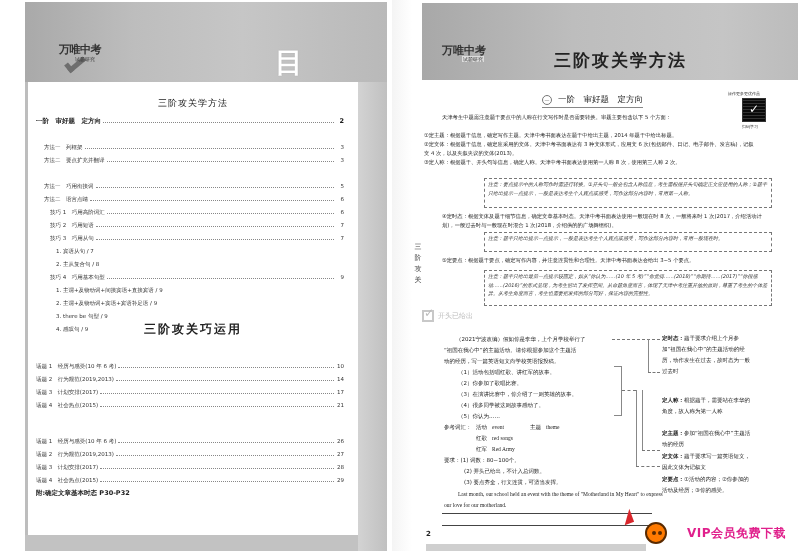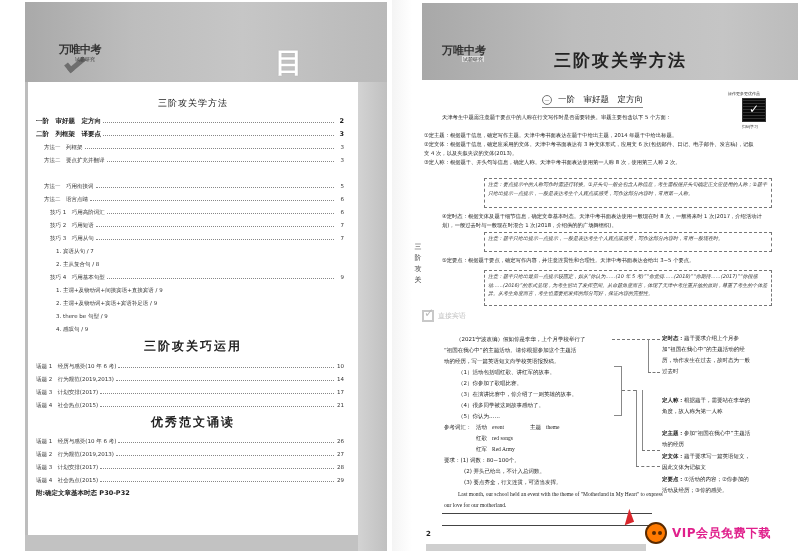--- a/index.html
+++ b/index.html
@@ -65,21 +65,21 @@
   .bracket { position: absolute; border: 1px solid #888; border-left: none; }
   .conn { position: absolute; border-top: 1px dashed #777; }
   .vline { position: absolute; border-left: 1px solid #888; }
 
   .ann { position: absolute; font-size: 5.5px; line-height: 11px; color: #222; width: 90px; }
   .ann b { font-weight: bold; }
   .rule { position: absolute; height: 1px; background: #444; }
   .page-num { position: absolute; left: 14px; top: 530px; font-size: 7px; font-weight: bold; color: #222; }
   .r-bottom { position: absolute; left: 14px; top: 544px; width: 220px; height: 7px; background: #cfcfcf; }
 
-  .vip { position: absolute; left: 645px; top: 518px; height: 30px; display: flex; align-items: center; gap: 2px; }
+  .vip { position: absolute; left: 645px; top: 518px; height: 30px; display: flex; align-items: center; gap: 17px; }
   .vip .mascot { width: 22px; height: 22px; border-radius: 50%; background: #ff7a00; border: 2px solid #5a2a00; position: relative; }
   .vip .mascot::before, .vip .mascot::after { content: ""; position: absolute; top: 7px; width: 4px; height: 4px; background: #5a2a00; border-radius: 50%; }
   .vip .mascot::before { left: 5px; } .vip .mascot::after { left: 11px; }
   .vip .text { font-size: 12px; color: #e0208c; font-weight: bold; letter-spacing: 0.5px; background: rgba(255,255,255,0.85); padding: 1px 3px; border-radius: 3px; }
   .red-flag { position: absolute; left: 622px; top: 510px; width: 0; height: 0; border-left: 10px solid transparent; border-bottom: 14px solid #d8262b; transform: rotate(-20deg); }
 </style>
 </head>
 <body>
 
 <div class="left-page">
@@ -97,25 +97,20 @@
 
   <div class="l-content">
 
     <div class="sec-head" style="top:15px;">三阶攻关学方法</div>
 
     <div class="toc-row lv0" style="left:8px;top:35px;width:308px;">
         <span class="t">一阶　审好题　定方向</span>
         <span class="dots"></span>
         <span class="p">2</span>
       </div>
-    <div class="toc-row lv0" style="left:8px;top:48px;width:308px;">
-        <span class="t">二阶　列框架　译要点</span>
-        <span class="dots"></span>
-        <span class="p">3</span>
-      </div>
     <div class="toc-row" style="left:16px;top:62px;width:300px;">
         <span class="t">方法一　列框架</span>
         <span class="dots"></span>
         <span class="p">3</span>
       </div>
     <div class="toc-row" style="left:16px;top:75px;width:300px;">
         <span class="t">方法二　要点扩充并翻译</span>
         <span class="dots"></span>
         <span class="p">3</span>
       </div>
@@ -149,21 +144,21 @@
     <div class="toc-row" style="left:22px;top:192px;width:294px;">
         <span class="t">技巧 4　巧用基本句型</span>
         <span class="dots"></span>
         <span class="p">9</span>
       </div>
     <div class="toc-sub" style="left:28px;top:205px;">1. 主谓+及物动词+间接宾语+直接宾语 / 9</div>
     <div class="toc-sub" style="left:28px;top:218px;">2. 主谓+及物动词+宾语+宾语补足语 / 9</div>
     <div class="toc-sub" style="left:28px;top:231px;">3. there be 句型 / 9</div>
     <div class="toc-sub" style="left:28px;top:244px;">4. 感叹句 / 9</div>
 
-    <div class="sec-head big" style="top:256px;">三阶攻关巧运用</div>
+    <div class="sec-head big" style="top:239px;">三阶攻关巧运用</div>
     <div class="toc-row" style="left:8px;top:281px;width:308px;">
         <span class="t">话题 1　经历与感受(10 年 6 考)</span>
         <span class="dots"></span>
         <span class="p">10</span>
       </div>
     <div class="toc-row" style="left:8px;top:294px;width:308px;">
         <span class="t">话题 2　行为规范(2019,2013)</span>
         <span class="dots"></span>
         <span class="p">14</span>
       </div>
@@ -171,21 +166,20 @@
         <span class="t">话题 3　计划安排(2017)</span>
         <span class="dots"></span>
         <span class="p">17</span>
       </div>
     <div class="toc-row" style="left:8px;top:320px;width:308px;">
         <span class="t">话题 4　社会热点(2015)</span>
         <span class="dots"></span>
         <span class="p">21</span>
       </div>
 
-    <div class="sec-head big" style="top:332px;">优秀范文诵读</div>
     <div class="toc-row" style="left:8px;top:356px;width:308px;">
         <span class="t">话题 1　经历与感受(10 年 6 考)</span>
         <span class="dots"></span>
         <span class="p">26</span>
       </div>
     <div class="toc-row" style="left:8px;top:369px;width:308px;">
         <span class="t">话题 2　行为规范(2019,2013)</span>
         <span class="dots"></span>
         <span class="p">27</span>
       </div>
@@ -236,21 +230,21 @@
   <div class="para" style="left:12px;top:140px;width:330px;">②定文体：根据题干信息，确定应采用的文体。天津中考书面表达有 3 种文体形式，应用文 6 次(包括邮件、日记、电子邮件、发言稿)，记叙文 4 次，以及夹叙夹议的文体(2013)。</div>
   <div class="para" style="left:12px;top:158px;width:330px;">③定人称：根据题干、开头句等信息，确定人称。天津中考书面表达使用第一人称 8 次，使用第三人称 2 次。</div>
   <div class="note-box" style="left:72px;top:178px;width:288px;height:30px;">注意：要点提示中的人称写作时需进行转换。①开头句一般会包含人称信息，考生需根据开头句确定正文应使用的人称；②题干只给出提示一点提示，一般是表达考生个人观点或感受，写作这部分内容时，常用第一人称。</div>
   <div class="para" style="left:30px;top:212px;width:330px;">④定时态：根据文体及题干细节信息，确定文章基本时态。天津中考书面表达使用一般现在时 8 次，一般将来时 1 次(2017，介绍活动计划)，一般过去时与一般现在时混合 1 次(2018，介绍供的的广场舞组织)。</div>
   <div class="note-box" style="left:72px;top:232px;width:288px;height:20px;">注意：题干只给出提示一点提示，一般是表达考生个人观点或感受，写作这部分内容时，常用一般现在时。</div>
   <div class="para" style="left:30px;top:256px;width:330px;">⑤定要点：根据题干要点，确定写作内容，并注意连贯性和合理性。天津中考书面表达会给出 3~5 个要点。</div>
   <div class="note-box" style="left:72px;top:270px;width:288px;height:36px;">注意：题干只给出最后一点提示较固定，如从“你认为……(10 年 5 考)”“你觉得……(2018)”“你期待……(2017)”“你很感动……(2016)”的形式呈现，为考生留出了发挥空间。从命题角度而言，体现了天津中考注重开放的原则，尊重了考生的个体差异。从考生角度而言，考生也需要把发挥的部分写好，保证内容的完整性。</div>
 
   <div class="example-head">
     <span class="chk"></span>
-    <span>直接宾语</span>
+    <span>开头已给出</span>
   </div>
 
   <div class="ex-text" style="left:44px;top:334px;">（2021宁波改编）假如你是李华，上个月学校举行了</div>
   <div class="ex-text" style="left:32px;top:345px;">“祖国在我心中”的主题活动。请你根据参加这个主题活</div>
   <div class="ex-text" style="left:32px;top:356px;">动的经历，写一篇英语短文向学校英语报投稿。</div>
   <div class="ex-text" style="left:46px;top:367px;">（1）活动包括唱红歌、讲红军的故事。</div>
   <div class="ex-text" style="left:46px;top:378px;">（2）你参加了歌唱比赛。</div>
   <div class="ex-text" style="left:46px;top:389px;">（3）在演讲比赛中，你介绍了一则英雄的故事。</div>
   <div class="ex-text" style="left:46px;top:400px;">（4）很多同学被这则故事感动了。</div>
   <div class="ex-text" style="left:46px;top:411px;">（5）你认为……</div>

